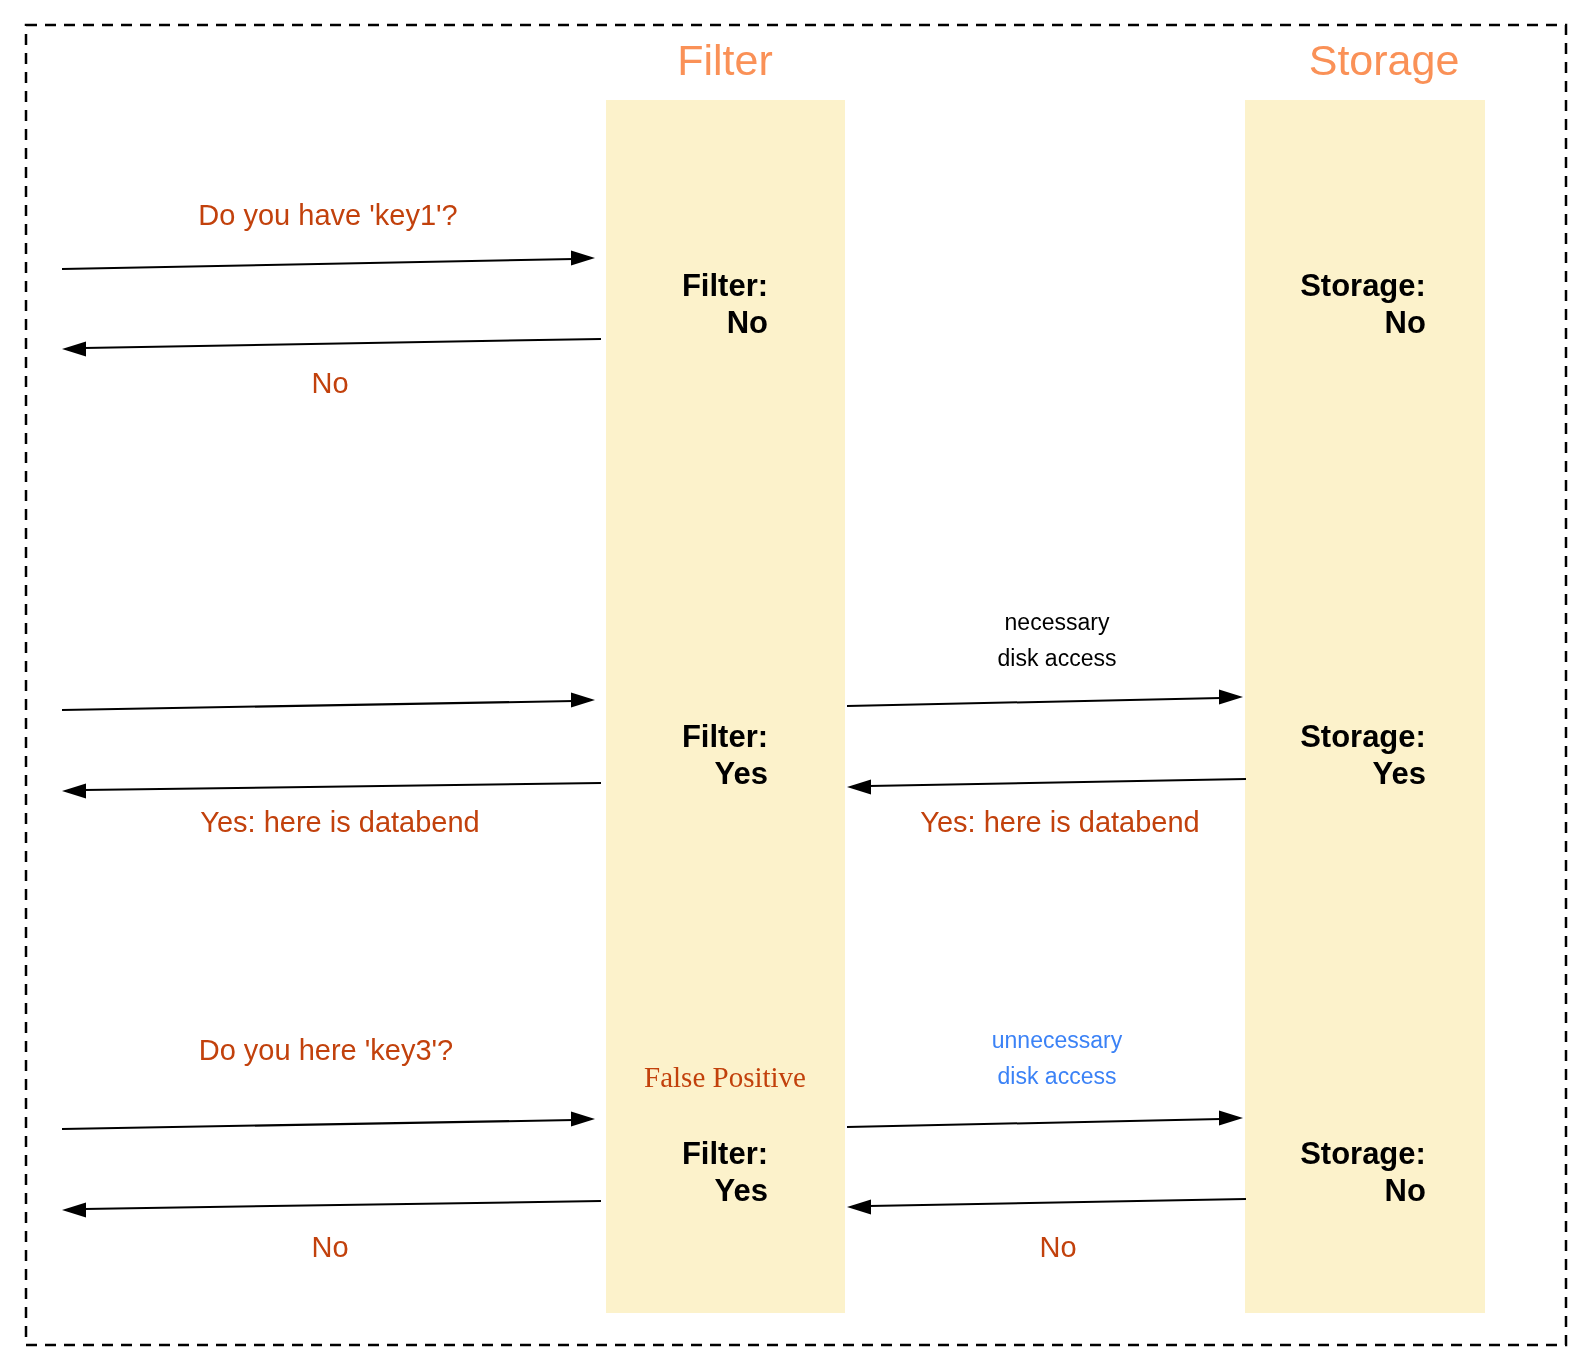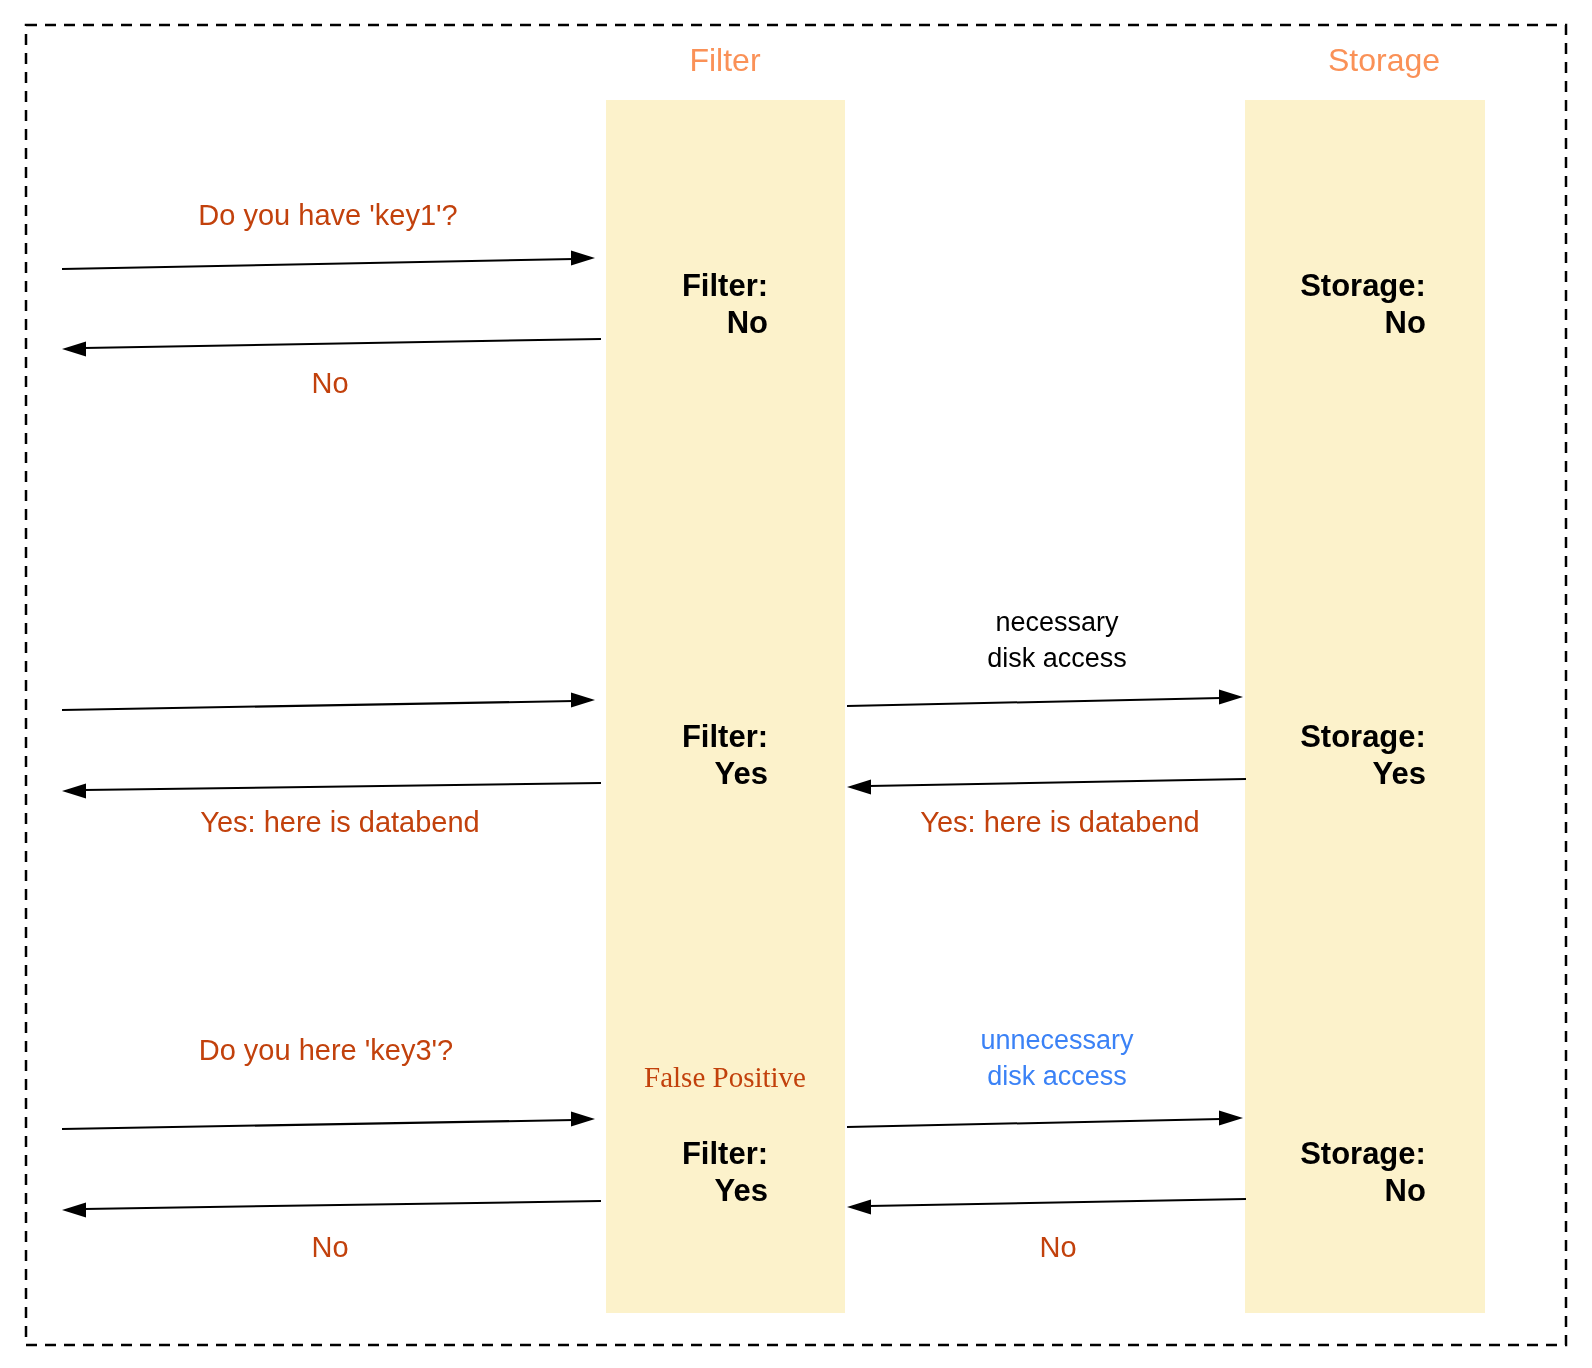--- a/index.html
+++ b/index.html
@@ -14,30 +14,30 @@
   .lane{
     position:absolute;
     top:100px;height:1213px;
     background:#FCF2CB;
   }
   .lane-filter{left:606px;width:239px;}
   .lane-storage{left:1245px;width:240px;}
   svg.overlay{position:absolute;left:0;top:0;z-index:2;}
   .hdr{
     position:absolute;transform:translate(-50%,-50%);
-    font-size:32px;color:#FA9157;white-space:nowrap;z-index:3;
+    font-size:43px;color:#FA9157;white-space:nowrap;z-index:3;
   }
   .msg{
     position:absolute;transform:translate(-50%,-50%);
     font-size:29px;color:#c2410c;white-space:nowrap;text-align:center;z-index:3;
   }
   .msg.alert{color:#c2410c;font-family:Liberation Serif, serif;}
   .note{
     position:absolute;transform:translate(-50%,-50%);
-    font-size:27px;line-height:36px;text-align:center;white-space:nowrap;z-index:3;
+    font-size:23px;line-height:36px;text-align:center;white-space:nowrap;z-index:3;
   }
   .note.alert{color:#3b82f6;}
   .state{
     position:absolute;transform:translate(-50%,-50%);
     font-size:31px;line-height:37px;font-weight:bold;
     text-align:right;white-space:nowrap;z-index:3;
   }
 </style>
 </head>
 <body>

